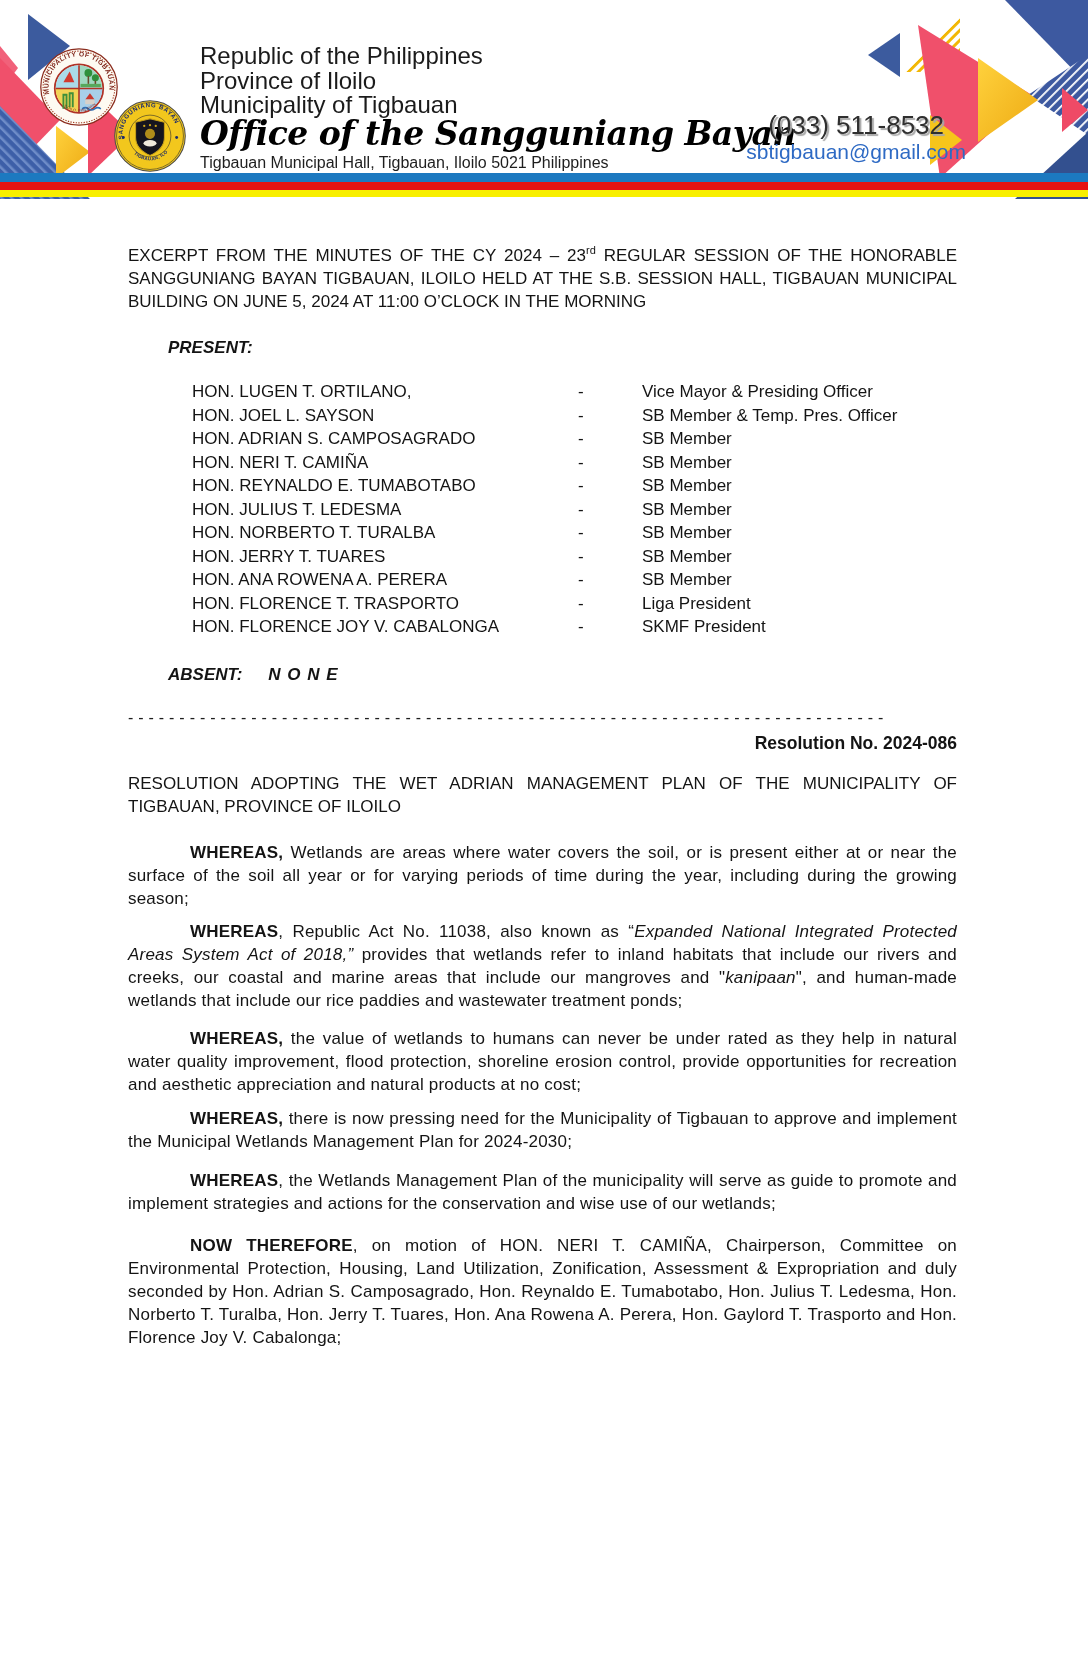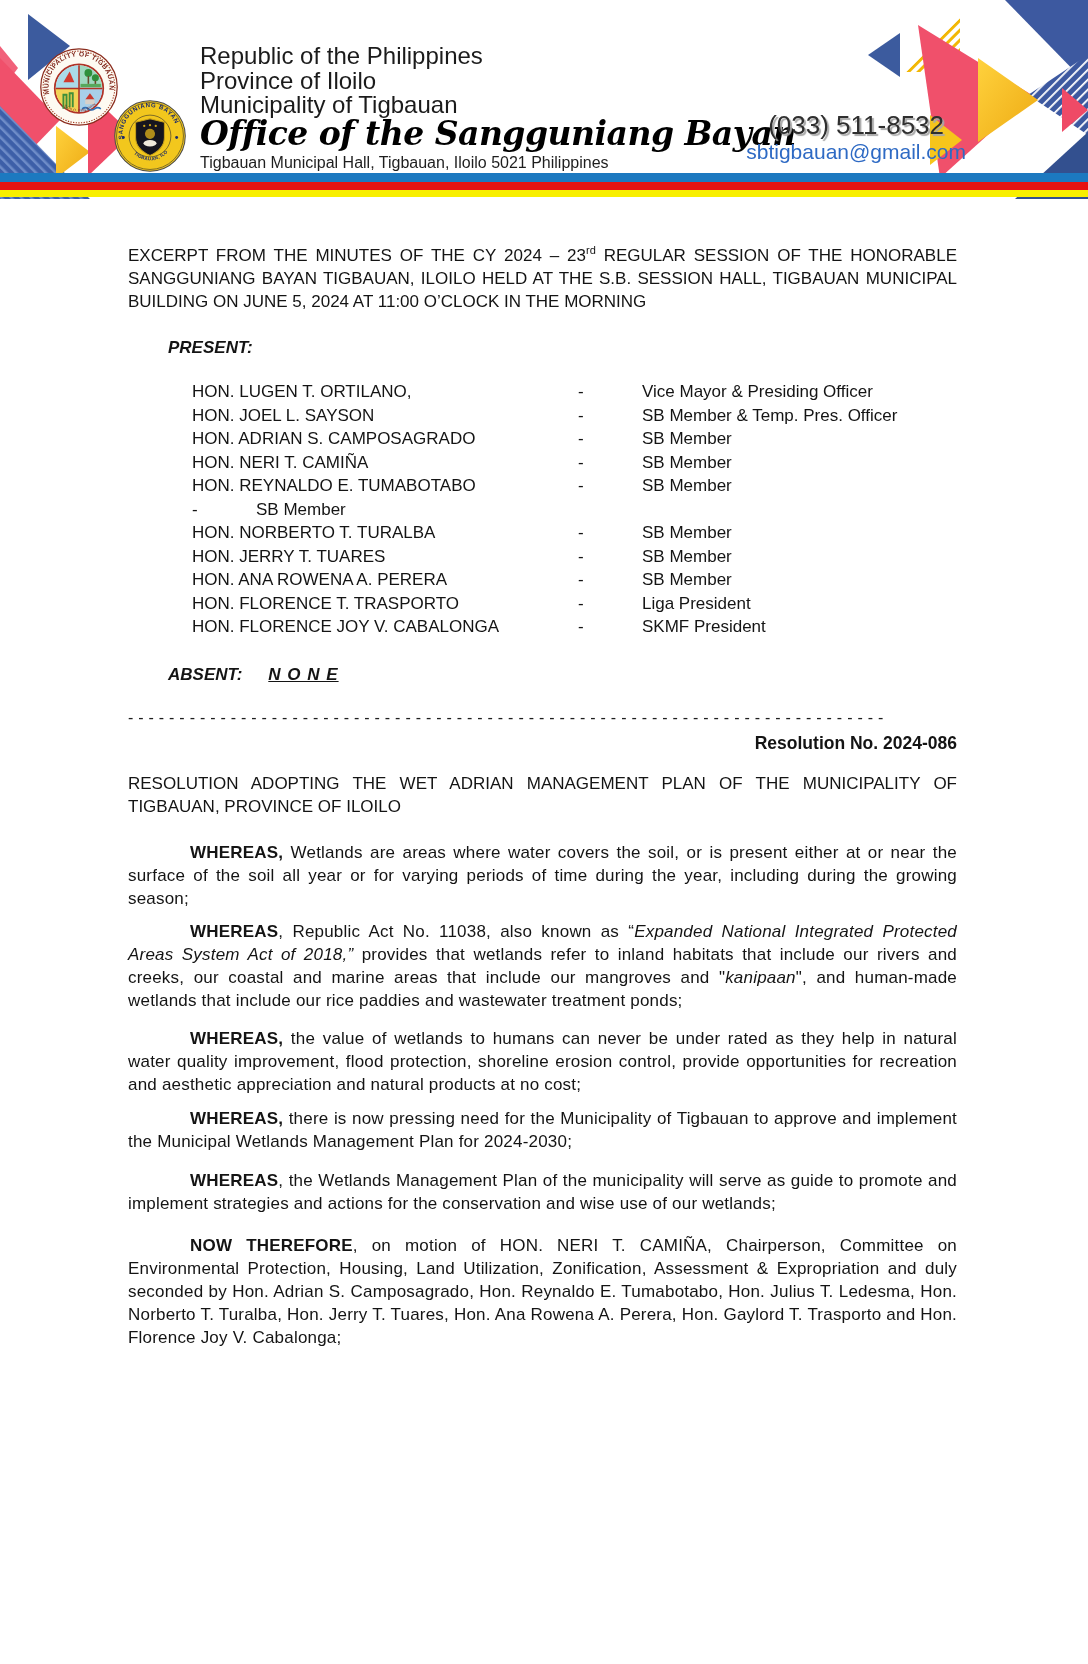--- a/index.html
+++ b/index.html
@@ -31,21 +31,21 @@
   .doc-body{position:absolute;top:205px;left:0;width:1088px;padding:39px 131px 0 128px;box-sizing:border-box;}
   .excerpt{margin:0;font-size:17px;line-height:23px;text-align:justify;}
   .present-label,.absent-line{margin:0;font-size:17px;line-height:23px;font-weight:bold;font-style:italic;padding-left:40px;}
   .present-label{margin-top:23px;}
   .attendance{margin-top:21px;}
   .att-row{display:flex;font-size:17px;line-height:23.5px;padding-left:64px;}
   .att-name{flex:0 0 386px;}
   .att-dash{flex:0 0 64px;}
   .att-role{flex:1 1 auto;}
   .absent-line{margin-top:24px;}
-  .absent-value{margin-left:26px;letter-spacing:1px;text-decoration:underline;}
+  .absent-value{margin-left:26px;letter-spacing:1px;}
   .dashes{margin-top:20px;font-size:16px;line-height:23px;white-space:nowrap;overflow:hidden;color:#1e1e1e;letter-spacing:0.25px;}
   .res-no{margin:3px 0 0 0;font-size:17.5px;line-height:23px;font-weight:bold;text-align:right;}
   .res-title{margin:17px 0 0 0;font-size:17px;line-height:23px;text-align:justify;}
   .para{margin:0;font-size:17px;line-height:23px;text-align:justify;text-indent:62px;letter-spacing:0.2px;}
   .para b{letter-spacing:0.2px;}
   .p1{margin-top:23px;}
   .p2{margin-top:8px;}
   .p3{margin-top:10px;}
   .p4{margin-top:15px;}
   .p5{margin-top:11px;}
@@ -210,20 +210,21 @@
           <span class="att-name">HON. NERI T. CAMIÑA</span>
           <span class="att-dash">-</span>
           <span class="att-role">SB Member</span>
         </div>
       <div class="att-row">
           <span class="att-name">HON. REYNALDO E. TUMABOTABO</span>
           <span class="att-dash">-</span>
           <span class="att-role">SB Member</span>
         </div>
       <div class="att-row">
+          <span class="att-name">HON. JULIUS T. LEDESMA</span>
           <span class="att-dash">-</span>
           <span class="att-role">SB Member</span>
         </div>
       <div class="att-row">
           <span class="att-name">HON. NORBERTO T. TURALBA</span>
           <span class="att-dash">-</span>
           <span class="att-role">SB Member</span>
         </div>
       <div class="att-row">
           <span class="att-name">HON. JERRY T. TUARES</span>

